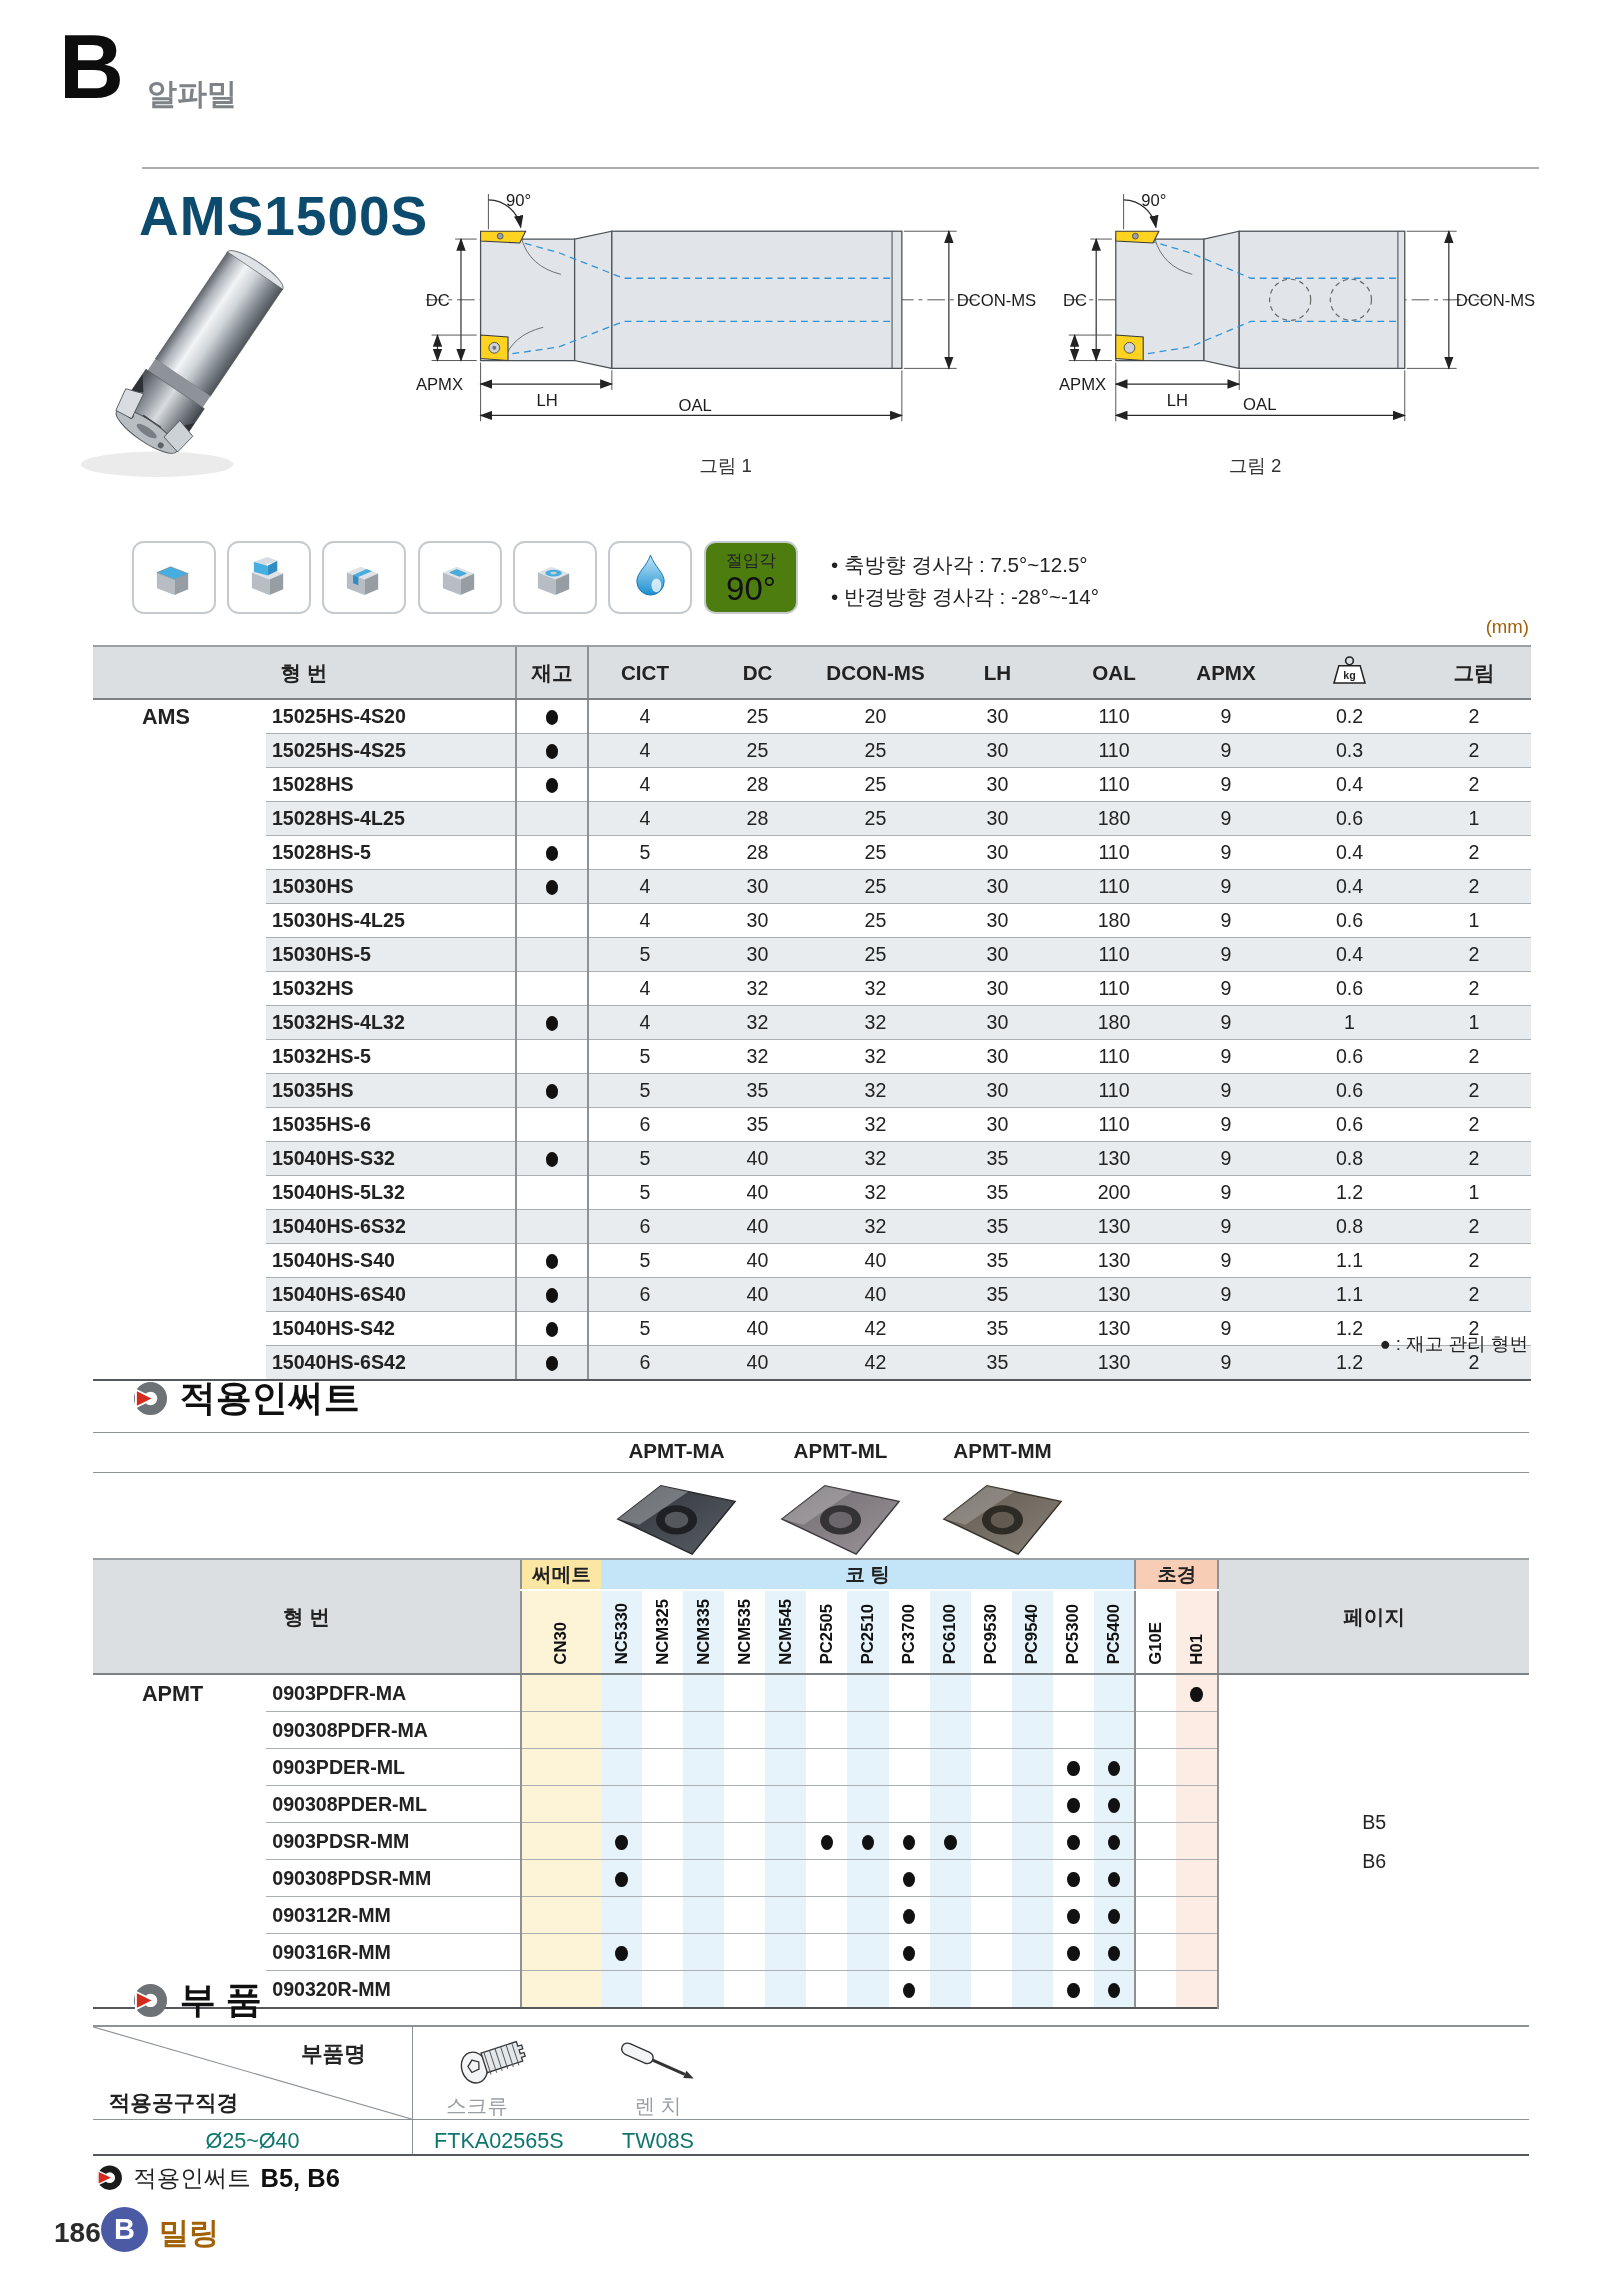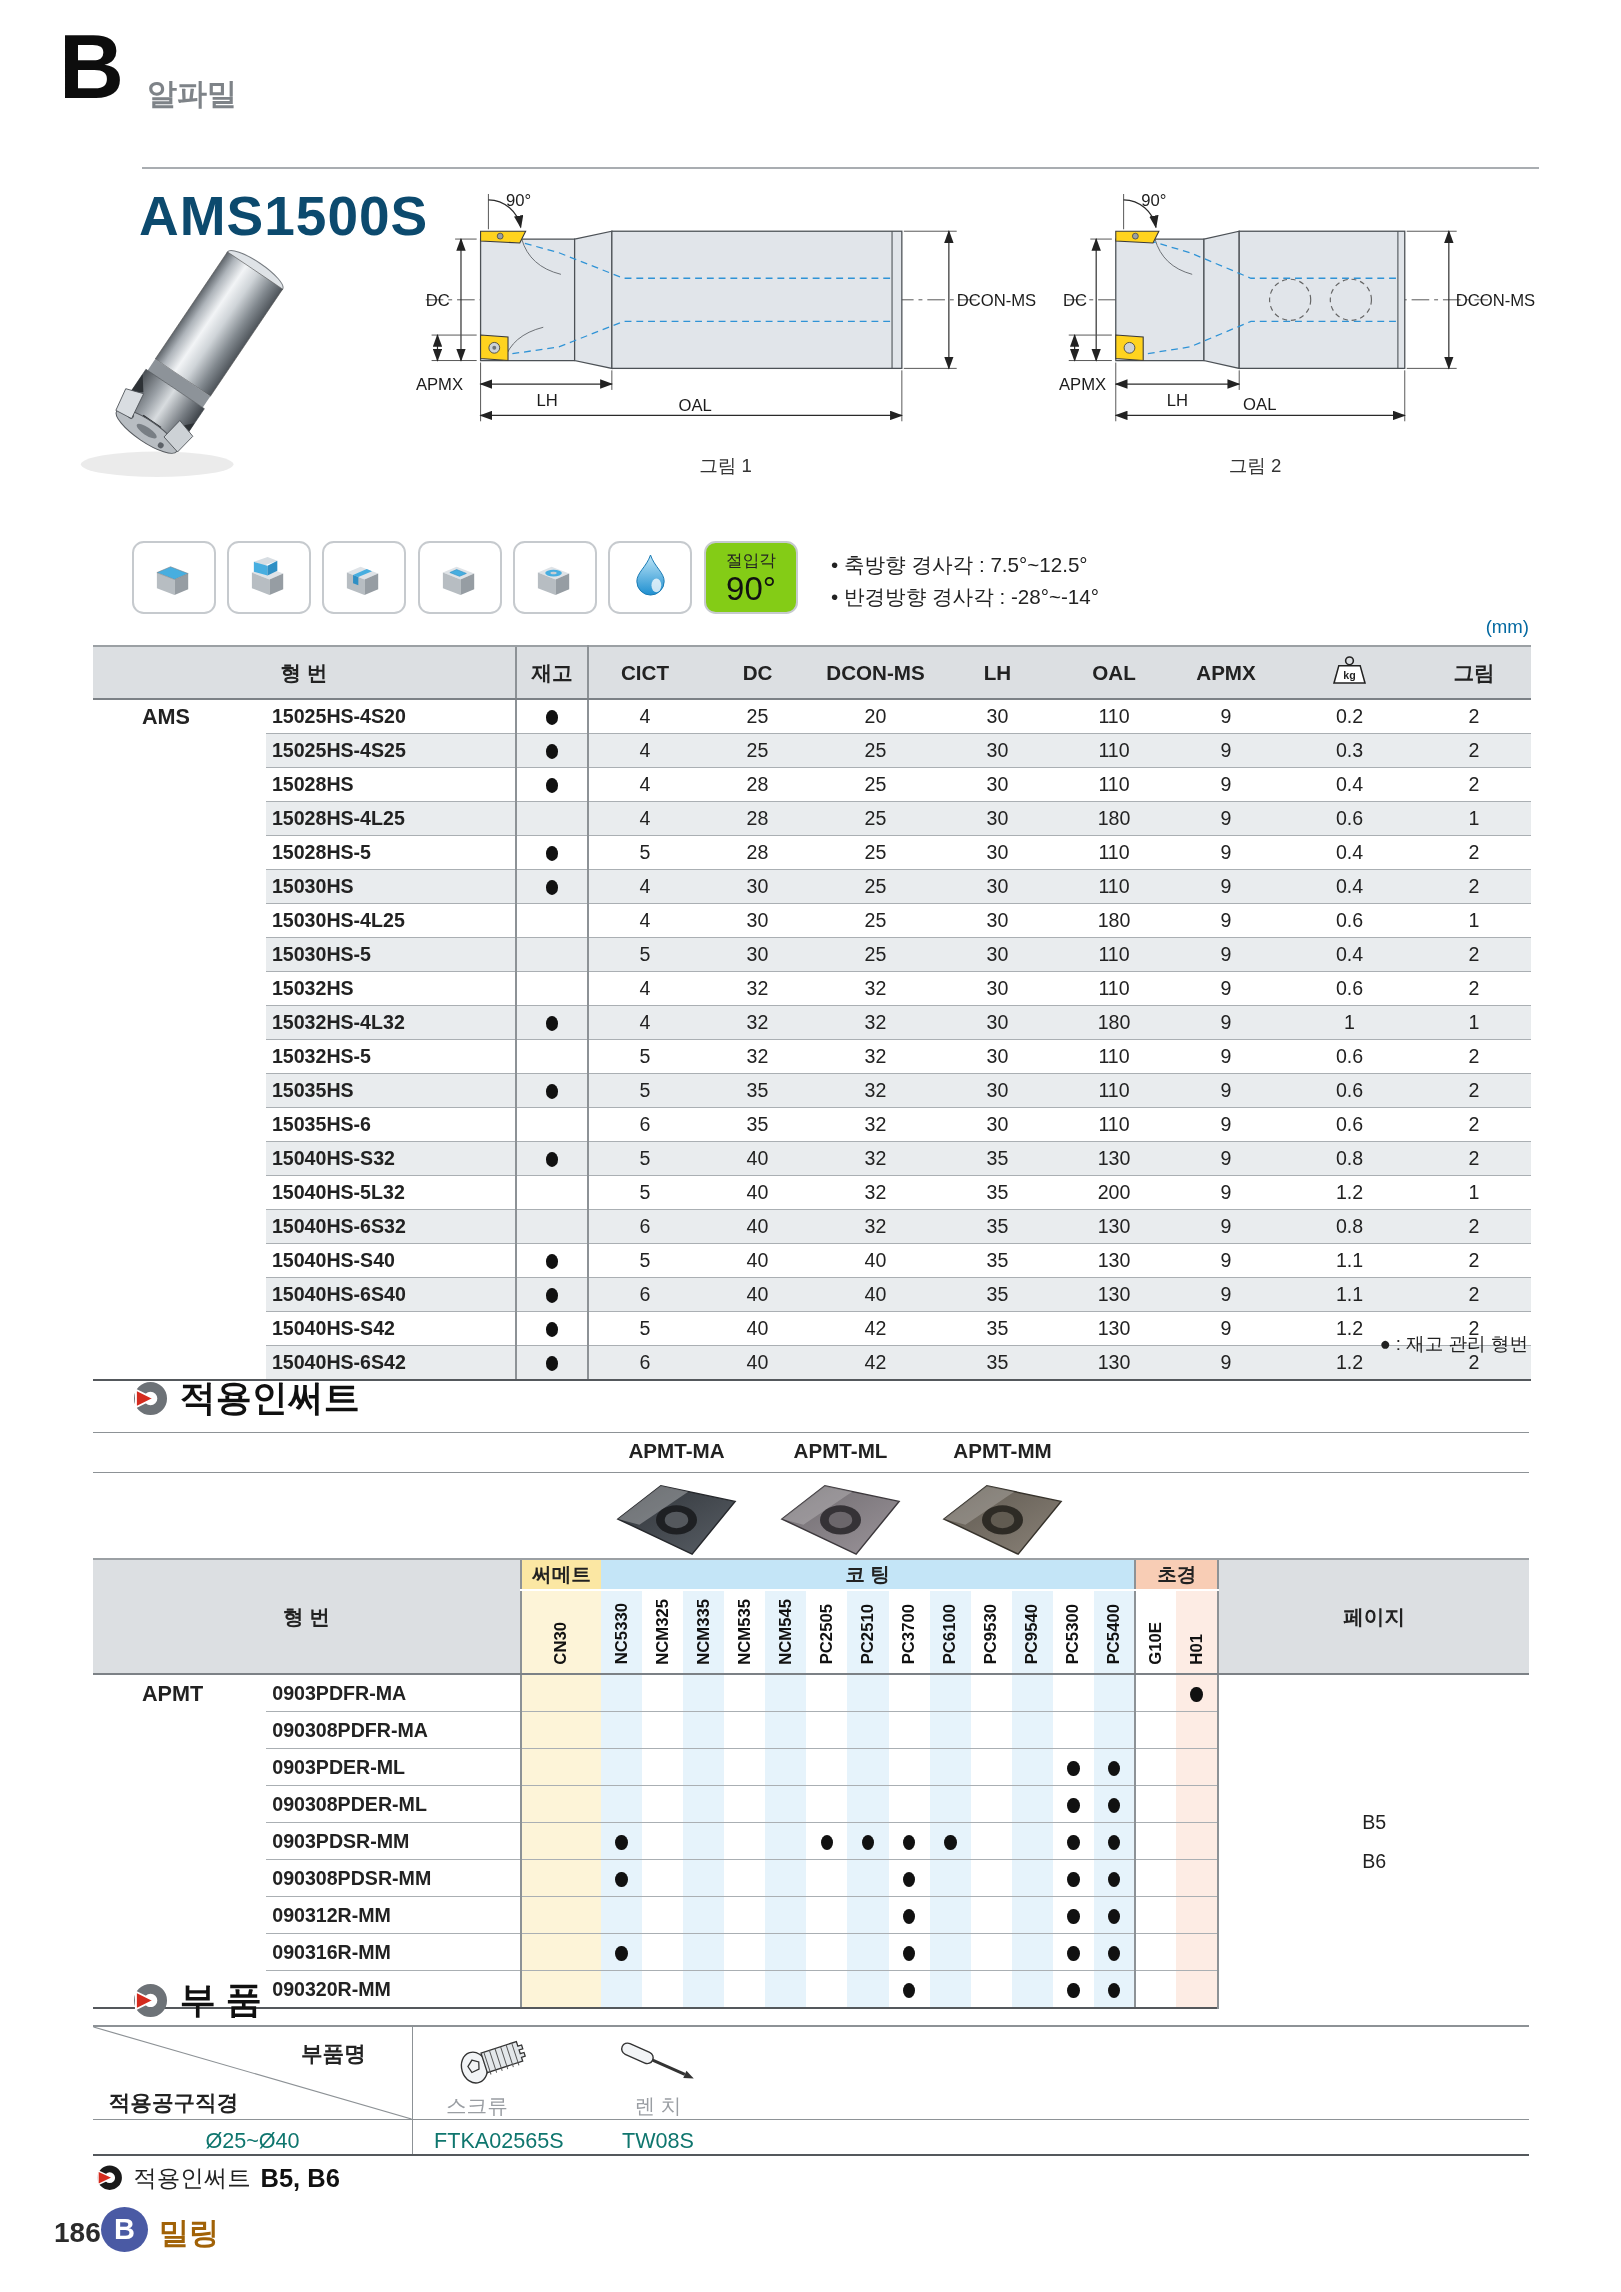--- a/index.html
+++ b/index.html
@@ -21,27 +21,27 @@
   .body-fill{fill:#e1e5ea;stroke:#4c5156;stroke-width:1.3;}
   .cool{stroke:#2f93d6;stroke-width:1.3;stroke-dasharray:7 5;fill:none;}
   .ins-y{fill:#ffd31f;stroke:#3a3a3a;stroke-width:1.1;}
   .dimln{stroke:#2a2a2a;stroke-width:1.2;fill:none;}
   .ext{stroke:#555;stroke-width:1;fill:none;}
   .dim{font-size:17px;fill:#1c1c1c;}
   .dashc{stroke:#666;stroke-width:1.2;stroke-dasharray:5 4;fill:none;}
   
   .pbox{position:absolute;top:541px;width:80px;height:69px;border:2px solid #c6cace;border-radius:11.8px;background:#fff;
         display:flex;align-items:center;justify-content:center;}
-  .anglebox{position:absolute;top:541px;left:704px;width:90px;height:69px;border:2px solid #c6cace;border-radius:11.8px;background:#84cc16;
+  .anglebox{position:absolute;top:541px;left:704px;width:90px;height:69px;border:2px solid #c6cace;border-radius:11.8px;background:#4d7c0f;
         display:flex;flex-direction:column;align-items:center;justify-content:center;}
   .anglebox .al{font-size:16.7px;color:#222;}
   .anglebox .av{font-size:33px;color:#111;line-height:1.05;}
   .notes{position:absolute;left:831px;top:549px;font-size:20.6px;color:#222;line-height:1.55;}
   
-  .unit{position:absolute;right:92px;top:616px;font-size:18.6px;color:#0369a1;}
+  .unit{position:absolute;right:92px;top:616px;font-size:18.6px;color:#a16207;}
   table.main{position:absolute;left:93px;top:645px;width:1436px;border-collapse:collapse;table-layout:fixed;}
   table.main th{background:#dcdfe2;height:49px;font-size:20.6px;font-weight:bold;color:#222;
         border-top:2px solid #9ba0a4;border-bottom:2px solid #7c8186;}
   table.main td{height:31px;font-size:19.6px;text-align:center;color:#222;}
   table.main td.model{text-align:left;padding-left:5.9px;font-weight:bold;font-size:19.6px;border-bottom:1px solid #aaafb3;}
   table.main td.series{text-align:left;padding-left:49px;font-weight:bold;font-size:21.6px;border-bottom:none;margin-top:8px;}
   table.main td.num,table.main td.stock{border-bottom:1px solid #aaafb3;}
   table.main .stockcol{border-left:2px solid #8d9296;border-right:2px solid #8d9296;}
   table.main tr.alt td:not(.series){background:#e9ecee;}
   table.main tr:last-child td{border-bottom:2px solid #54585c;}

